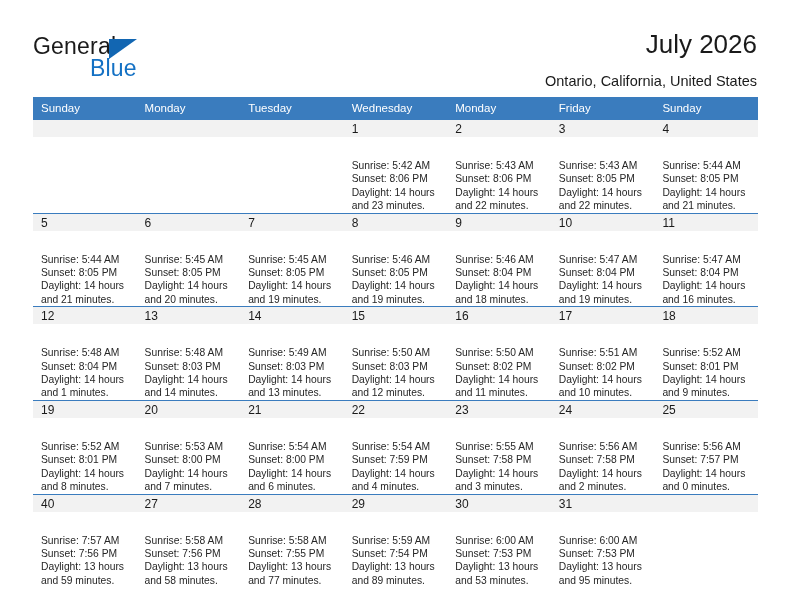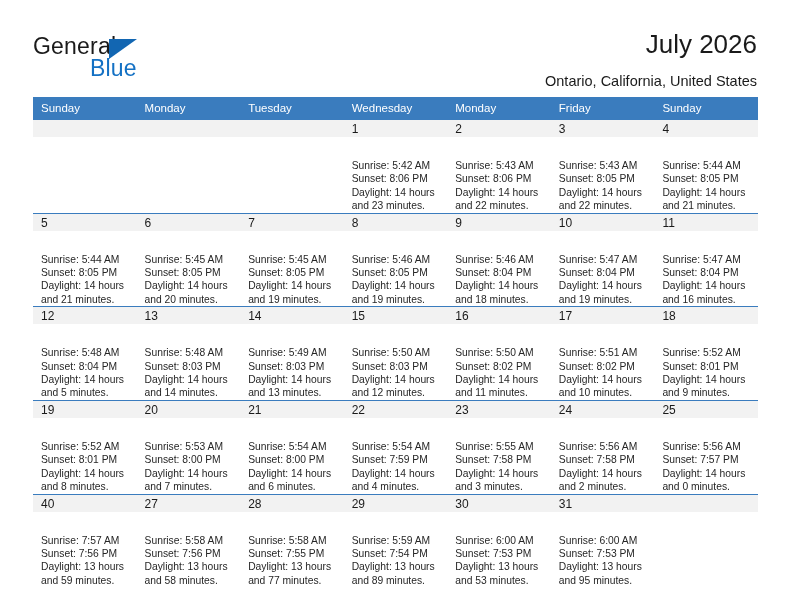--- a/index.html
+++ b/index.html
@@ -285,21 +285,21 @@
             </div>
           </td>
         </tr>
         <tr class="week-row">
           <td class="">
             <div class="daynum-band">12</div>
             <div class="day-body">
               <div>Sunrise: 5:48 AM</div>
               <div>Sunset: 8:04 PM</div>
               <div>Daylight: 14 hours</div>
-              <div>and 5 minutes.</div>
+              <div>and 1 minutes.</div>
             </div>
           </td>
           <td class="">
             <div class="daynum-band">13</div>
             <div class="day-body">
               <div>Sunrise: 5:48 AM</div>
               <div>Sunset: 8:03 PM</div>
               <div>Daylight: 14 hours</div>
               <div>and 14 minutes.</div>
             </div>

